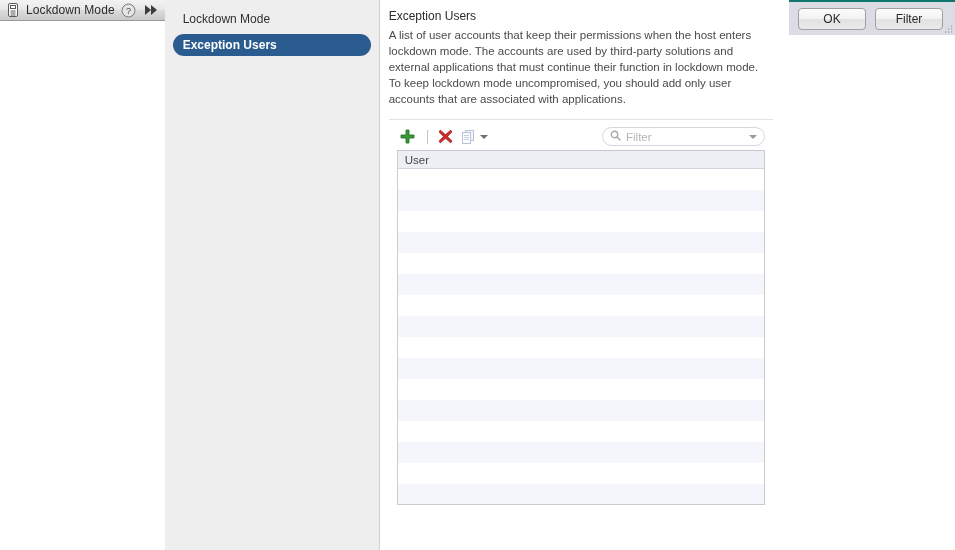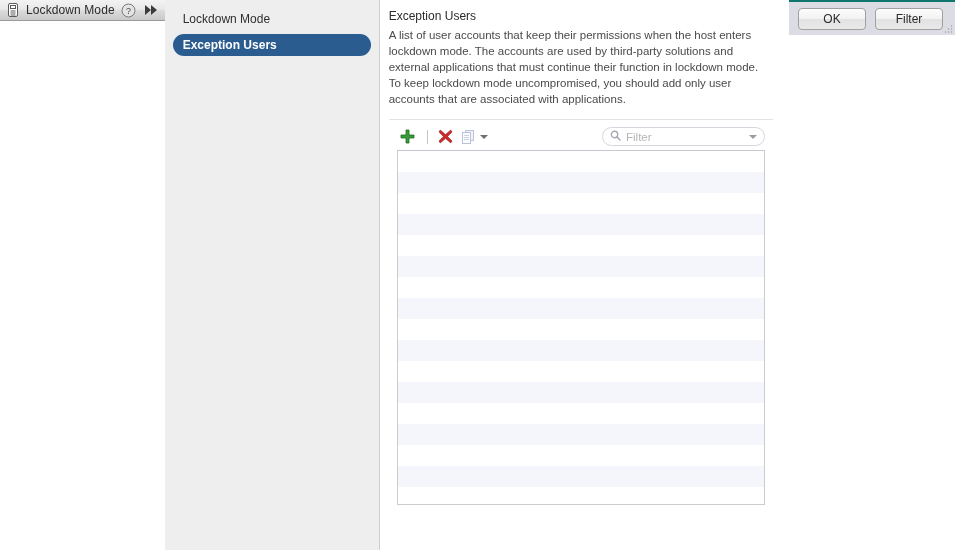--- a/index.html
+++ b/index.html
@@ -339,20 +339,23 @@
               <circle cx="4.5" cy="4.5" r="3.2" fill="none" stroke="#a8a8b2" stroke-width="1.4"></circle>
               <line x1="7" y1="7" x2="10" y2="10" stroke="#a8a8b2" stroke-width="1.6" stroke-linecap="round"></line>
             </svg>
           </span>
           <input class="filter-input" type="text" placeholder="Filter" style="">
           <span class="filter-caret"></span>
         </span>
       </div>
 
       <div class="table-wrap">
+        <div class="table-head">
+          <span class="th">User</span>
+        </div>
         <div class="table-body">
           <div class="trow"></div>
           <div class="trow alt"></div>
           <div class="trow"></div>
           <div class="trow alt"></div>
           <div class="trow"></div>
           <div class="trow alt"></div>
           <div class="trow"></div>
           <div class="trow alt"></div>
           <div class="trow"></div>

